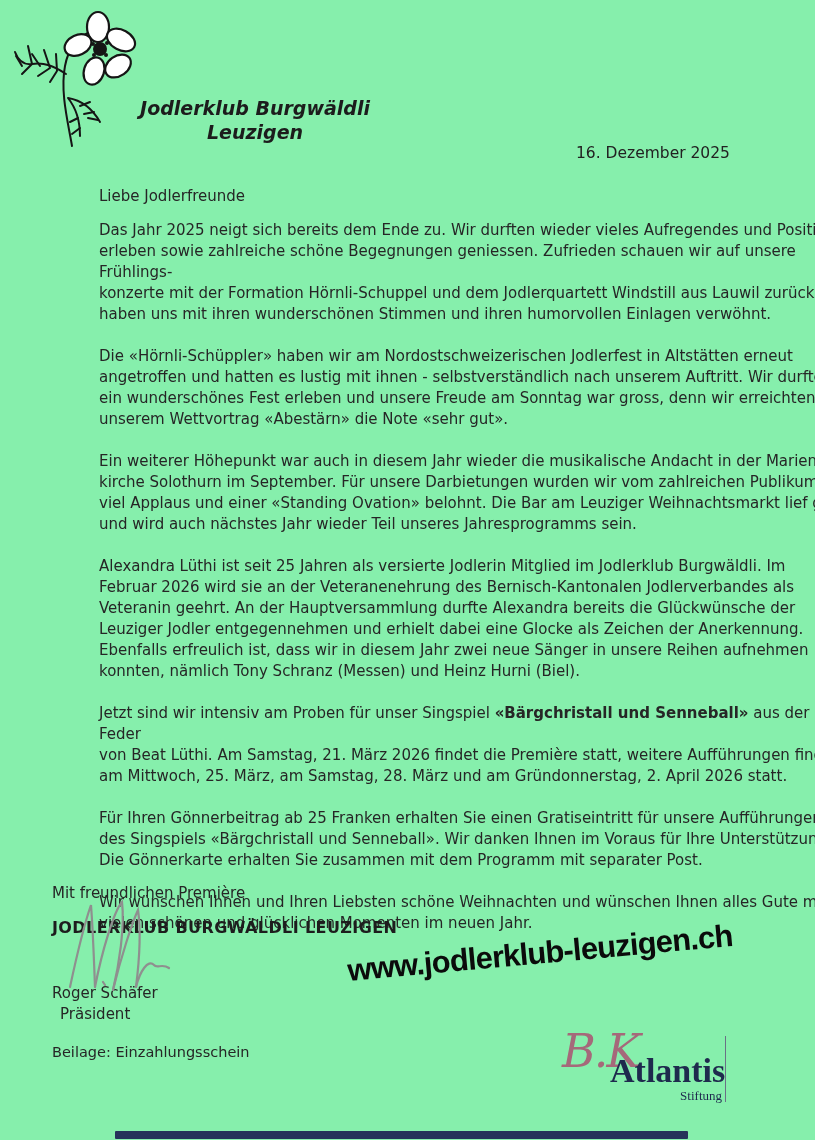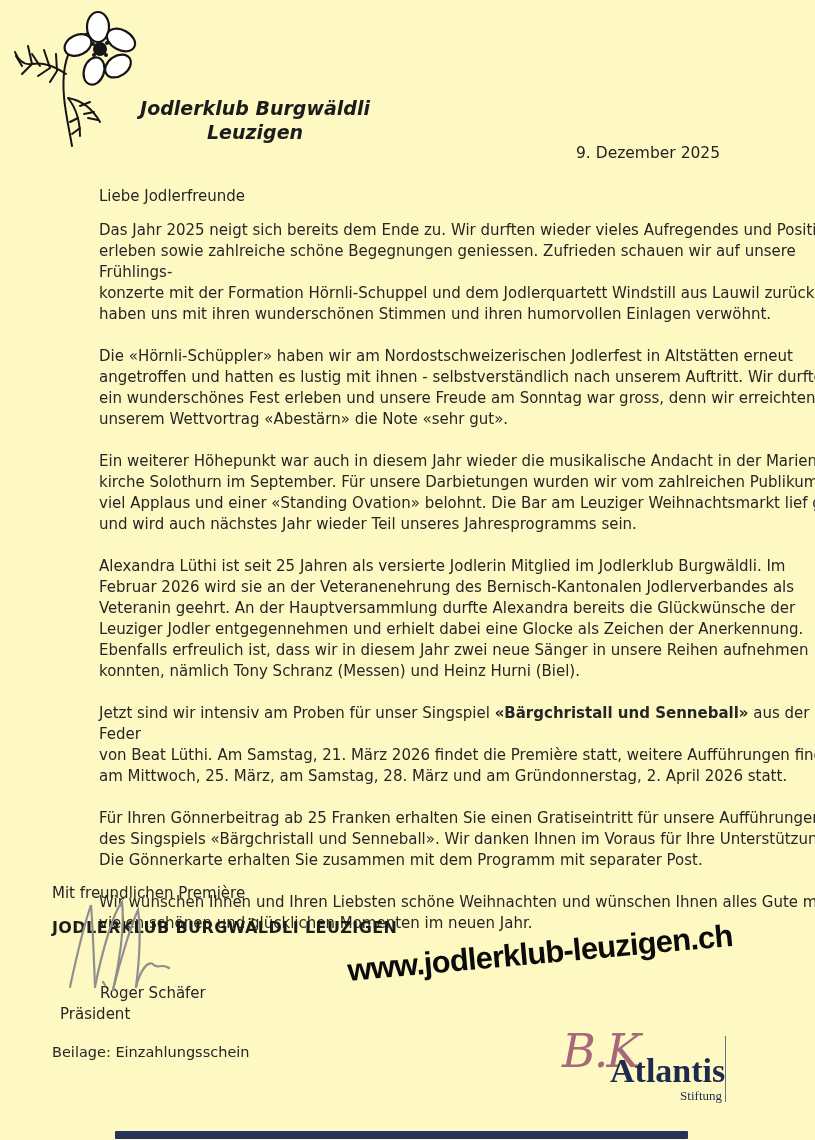--- a/index.html
+++ b/index.html
@@ -1,17 +1,17 @@
 <!DOCTYPE html>
 <html><head>
 <meta charset="utf-8">
 <style>
   html,body{margin:0;padding:0;background:#ffffff;}
   .page{
-    position:relative;width:815px;height:1140px;background:#fef9c3;
+    position:relative;width:815px;height:1140px;background:#86efac;
     font-family:"DejaVu Sans",sans-serif;color:#232323;overflow:hidden;
   }
   
   .flower{position:absolute;left:10px;top:10px;width:130px;height:140px;}
   .club-title{
     position:absolute;left:140px;top:96px;width:230px;text-align:center;
     font-weight:bold;font-style:italic;font-size:19px;line-height:24px;color:#1c1c1c;
   }
   .letter-date{position:absolute;left:576px;top:144px;font-size:15.5px;color:#222;}
   
@@ -19,21 +19,21 @@
     position:absolute;left:52px;top:186px;width:750px;
     font-size:15px;line-height:21px;color:#262626;margin-left:47px;
   }
   .salutation{margin:0 0 13px 0;white-space:pre-line;}
   .body-text p{margin:0 0 21px 0;white-space:pre-line;}
   .bold-span{font-weight:bold;}
   
   .closing{position:absolute;left:52px;top:884px;font-size:15px;color:#262626;}
   .greeting{position:absolute;left:0;top:0;width:400px;white-space:nowrap;}
   .club-caps{position:absolute;left:0;top:34px;width:460px;font-weight:bold;font-size:16px;letter-spacing:0.4px;white-space:nowrap;color:#1d1d1d;}
-  .signer-name{position:absolute;left:0;top:100px;white-space:nowrap;margin-left:48px;}
+  .signer-name{position:absolute;left:0;top:100px;white-space:nowrap;}
   .signer-role{position:absolute;left:8px;top:121px;white-space:nowrap;}
   .enclosure{position:absolute;left:0;top:160px;white-space:nowrap;font-size:14.5px;text-align:center;}
   .signature-svg{position:absolute;left:58px;top:897px;width:120px;height:100px;pointer-events:none;}
   
   .website{
     position:absolute;left:346px;top:953px;width:460px;
     font-family:"Liberation Sans","DejaVu Sans",sans-serif;
     font-weight:bold;font-size:31px;letter-spacing:-0.8px;color:#0b0b0b;
     transform:rotate(-5.2deg);transform-origin:left top;white-space:nowrap;
   }
@@ -89,21 +89,21 @@
       <circle cx="96" cy="45" r="2"></circle>
       <circle cx="84" cy="45" r="2"></circle>
     </g>
   </svg>
 
   <div class="club-title">
     <div>Jodlerklub Burgwäldli</div>
     <div>Leuzigen</div>
   </div>
 
-  <div class="letter-date">9. Dezember 2025</div>
+  <div class="letter-date">16. Dezember 2025</div>
 
   <div class="body-text">
     <div class="salutation">Liebe Jodlerfreunde</div>
     <p>Das Jahr 2025 neigt sich bereits dem Ende zu. Wir durften wieder vieles Aufregendes und Positives
 erleben sowie zahlreiche schöne Begegnungen geniessen. Zufrieden schauen wir auf unsere Frühlings-
 konzerte mit der Formation Hörnli-Schuppel und dem Jodlerquartett Windstill aus Lauwil zurück. Sie
 haben uns mit ihren wunderschönen Stimmen und ihren humorvollen Einlagen verwöhnt.</p>
     <p>Die «Hörnli-Schüppler» haben wir am Nordostschweizerischen Jodlerfest in Altstätten erneut
 angetroffen und hatten es lustig mit ihnen - selbstverständlich nach unserem Auftritt. Wir durften
 ein wunderschönes Fest erleben und unsere Freude am Sonntag war gross, denn wir erreichten mit

